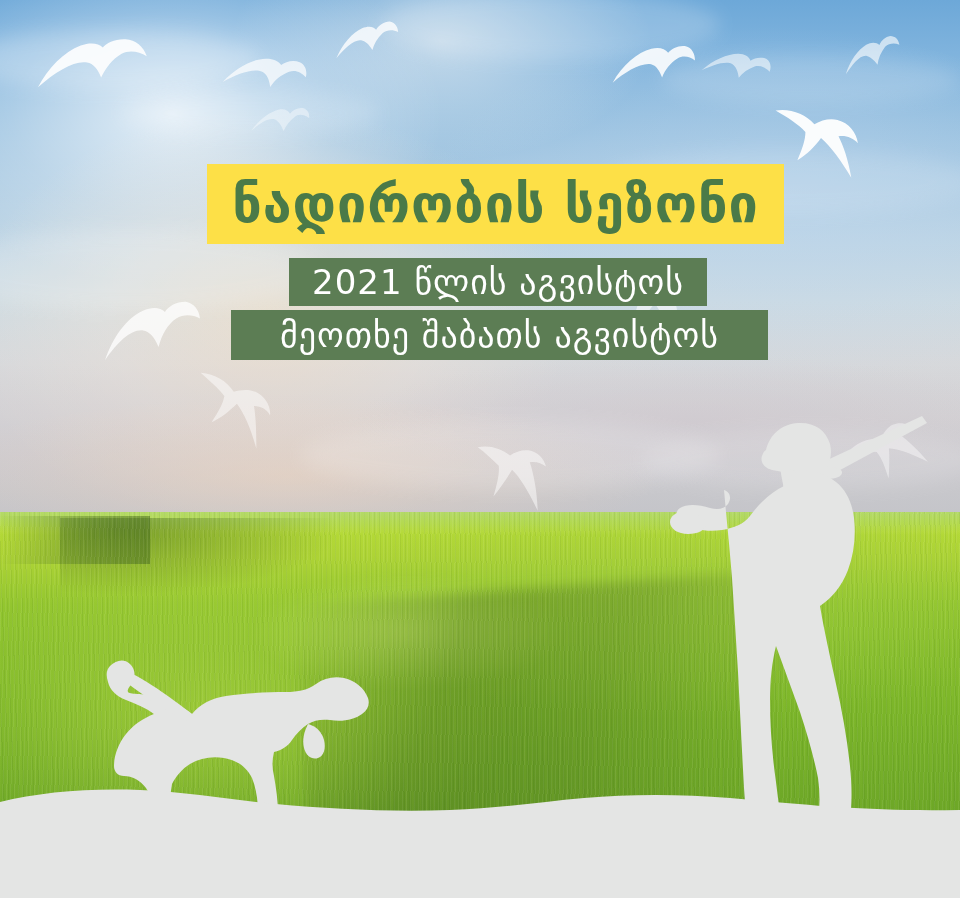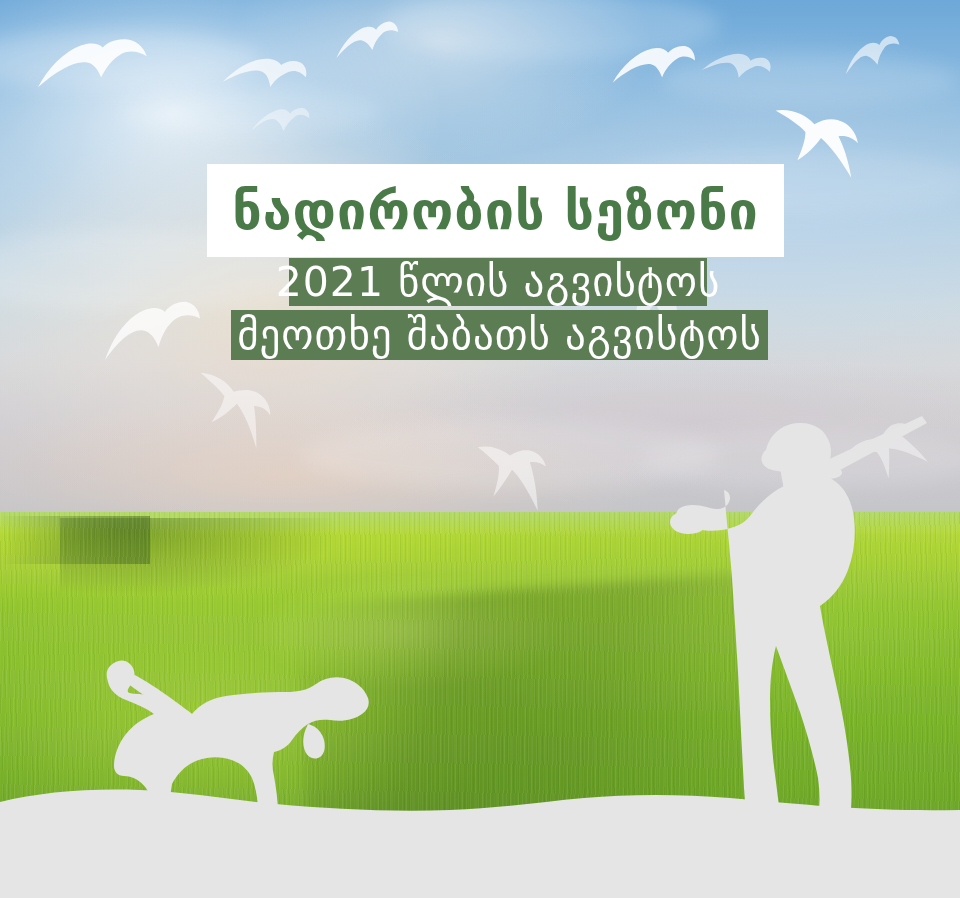--- a/index.html
+++ b/index.html
@@ -113,42 +113,42 @@
 
   
   .dog { position:absolute; left:96px; top:648px; width:280px; height:186px; }
   .dog svg, .hunter svg { display:block; width:100%; height:100%; }
   .hunter { position:absolute; left:668px; top:412px; width:262px; height:440px; }
 
   
   .title-band {
     position:absolute;
     left:207px; top:164px;
-    width:577px; height:93px;
-    background:#ffffff;
+    width:577px; height:80px;
+    background:#fde047;
     display:flex; align-items:center; justify-content:center;
   }
   .title-text {
     color:#4a7a48;
     font-size:52px;
     font-weight:700;
     letter-spacing:1px;
     line-height:1;
     white-space:nowrap;
   }
   .sub-band {
     position:absolute;
     background:#5c7d54;
     display:flex; align-items:center; justify-content:center;
   }
   .sub-band-1 { left:289px; top:258px; width:418px; height:48px; }
   .sub-band-2 { left:231px; top:310px; width:537px; height:50px; }
   .sub-text {
     color:#ffffff;
-    font-size:41px;
+    font-size:34px;
     font-weight:400;
     letter-spacing:1px;
     line-height:1;
     white-space:nowrap;
   }
 </style>
 </head>
 <body>
 
 <div id="poster">

